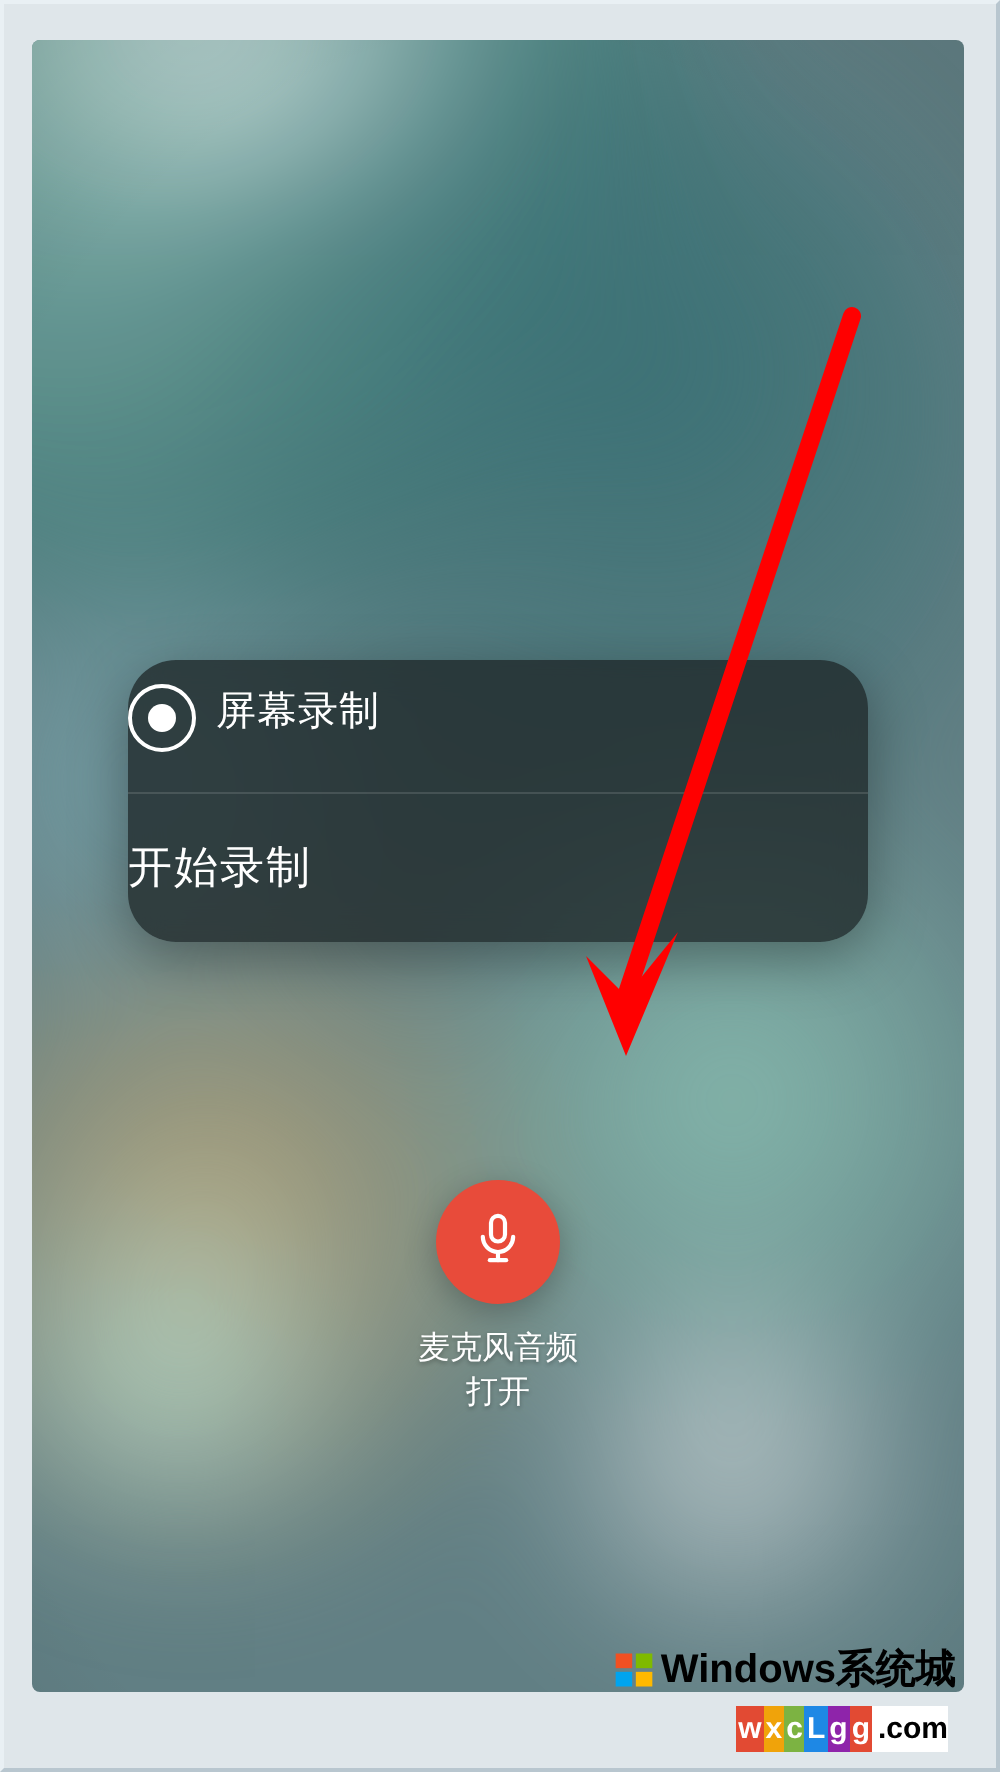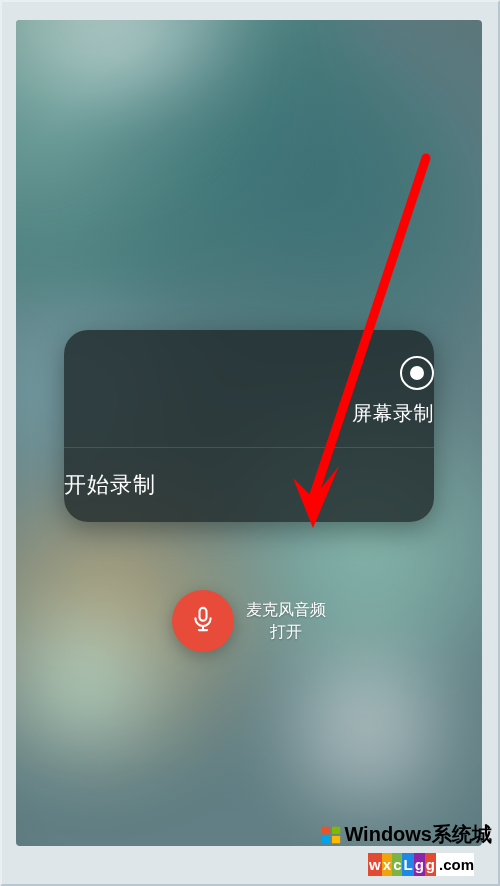--- a/index.html
+++ b/index.html
@@ -52,22 +52,22 @@
     top: 310px;
     width: 370px;
     border-radius: 24px;
     background: rgba(30, 38, 40, 0.78);
     box-shadow: 0 8px 28px rgba(0,0,0,0.35);
     color: #fff;
     overflow: hidden;
     backdrop-filter: blur(8px);
   }
   .card-top {
-    padding: 26px 0 20px;
-    display: flex; flex-direction: column; align-items: flex-end; gap: 10px;
+    padding: 12px 0 20px;
+    display: flex; align-items: flex-start; gap: 10px;
   }
   .record-icon {
     width: 34px; height: 34px;
     border: 2.4px solid #ffffff;
     border-radius: 50%;
     display: flex; align-items: center; justify-content: center;
   }
   .record-icon .dot {
     width: 14px; height: 14px; border-radius: 50%;
     background: #ffffff;
@@ -86,21 +86,21 @@
     font-weight: 400;
     letter-spacing: 1px;
     cursor: pointer;
   }
 
   
   .mic-wrap {
     position: absolute;
     left: 50%; transform: translateX(-50%);
     top: 570px;
-    display: flex; align-items: center; gap: 12px;
+    display: flex; flex-direction: column; align-items: center; gap: 12px;
   }
   .mic-btn {
     width: 62px; height: 62px; border-radius: 50%;
     background: #E84B3A;
     display: flex; align-items: center; justify-content: center;
     box-shadow: 0 4px 16px rgba(0,0,0,0.25);
     cursor: pointer;
   }
   .mic-btn svg { width: 28px; height: 28px; }
   .mic-label {
@@ -126,21 +126,21 @@
   .wm-color span {
     display: inline-block;
     padding: 3px 1px;
     font-size: 15px;
     font-weight: 700;
     color: #fff;
   }
   .wm-color span.t { background:#fff; color:#000; font-weight:700; padding:3px 0 3px 3px; }
   .wm-text {
     position: absolute;
-    right: 6px; bottom: 36px;
+    right: 20px; bottom: 36px;
     color: #000; font-size: 20px; font-weight: 700;
     display: flex; align-items: center; gap: 2px; margin-top: 37px;
   }
   .wm-text .flag {
     width: 22px; height: 22px;
     display: inline-flex; align-items: center; justify-content: center;
   }
 </style>
 </head>
 <body>

